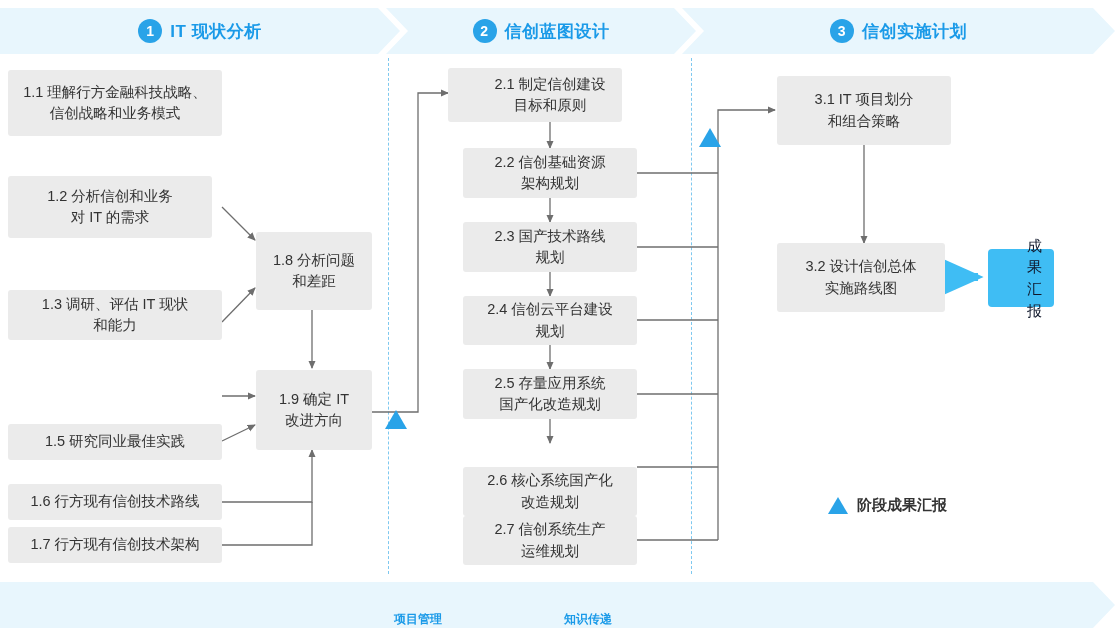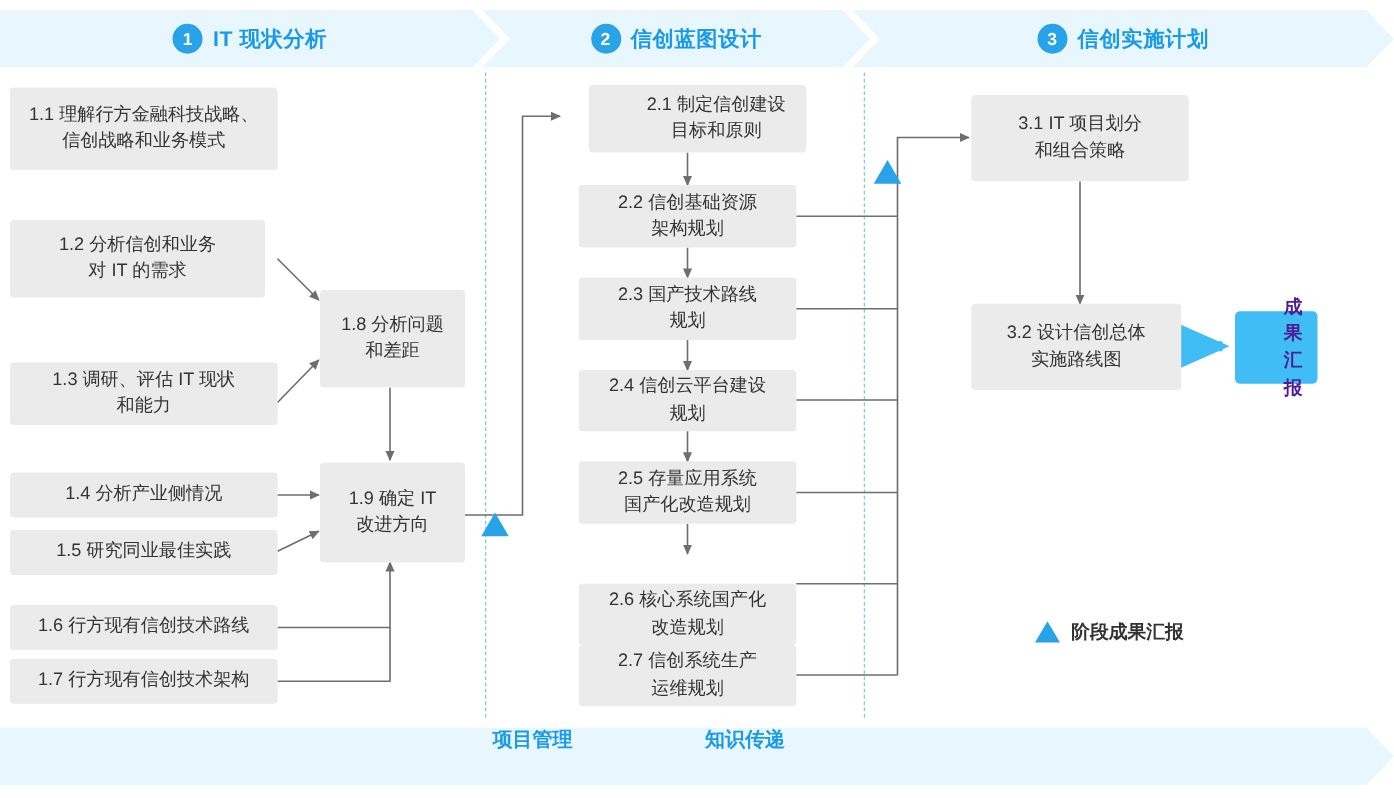--- a/index.html
+++ b/index.html
@@ -68,22 +68,22 @@
     text-align: center;
     font-size: 14.5px;
     line-height: 1.45;
     color: #333333;
     padding: 4px 6px;
     box-sizing: border-box;
     white-space: pre-line;
   }
   .box.result {
     background: #3fbdf4;
-    color: #4c1d95;
-    font-weight: bold;
+    color: #0f172a;
+    font-weight: normal;
     border-radius: 4px;
     font-size: 15px;
     padding-left: 33px;
   }
 
   
   .vdot {
     position: absolute;
     width: 0;
     border-left: 1px dashed #7ec8ef;
@@ -95,22 +95,22 @@
     left: 0;
     top: 582px;
     width: 1115px;
     height: 46px;
   }
   .footer-label {
     position: absolute;
     top: 582px;
     height: 46px;
     display: flex;
-    align-items: flex-start;
-    font-size: 16px;
+    align-items: flex-end;
+    font-size: 12px;
     font-weight: bold;
     color: #1a9ae8;
   }
 
   
   .legend {
     position: absolute;
     display: flex;
     align-items: center;
     gap: 9px;
@@ -225,30 +225,29 @@
       <path d="M945,277 L978,277" marker-end="url(#arrowBlue)"></path>
     </g>
   </svg>
 
   <div class="box" style="left:8px; top:70px; width:214px; height:66px;">1.1 理解行方金融科技战略、
 信创战略和业务模式</div>
   <div class="box" style="left:8px; top:176px; width:204px; height:62px;">1.2 分析信创和业务
 对 IT 的需求</div>
   <div class="box" style="left:8px; top:290px; width:214px; height:50px;">1.3 调研、评估 IT 现状
 和能力</div>
-  <div class="box" style="left:8px; top:378px; width:214px; height:36px;">1.4 分析产业侧情况</div>
   <div class="box" style="left:8px; top:424px; width:214px; height:36px;">1.5 研究同业最佳实践</div>
   <div class="box" style="left:8px; top:484px; width:214px; height:36px;">1.6 行方现有信创技术路线</div>
   <div class="box" style="left:8px; top:527px; width:214px; height:36px;">1.7 行方现有信创技术架构</div>
   <div class="box" style="left:256px; top:232px; width:116px; height:78px;">1.8 分析问题
 和差距</div>
   <div class="box" style="left:256px; top:370px; width:116px; height:80px;">1.9 确定 IT
 改进方向</div>
 
-  <div class="box" style="left:471px; top:68px; width:174px; height:54px;padding-left:36px;">2.1 制定信创建设
+  <div class="box" style="left:448px; top:68px; width:174px; height:54px;padding-left:36px;">2.1 制定信创建设
 目标和原则</div>
   <div class="box" style="left:463px; top:148px; width:174px; height:50px;">2.2 信创基础资源
 架构规划</div>
   <div class="box" style="left:463px; top:222px; width:174px; height:50px;">2.3 国产技术路线
 规划</div>
   <div class="box" style="left:463px; top:296px; width:174px; height:49px;">2.4 信创云平台建设
 规划</div>
   <div class="box" style="left:463px; top:369px; width:174px; height:50px;">2.5 存量应用系统
 国产化改造规划</div>
   <div class="box" style="left:463px; top:443px; width:174px; height:49px;margin-top:24px;">2.6 核心系统国产化

